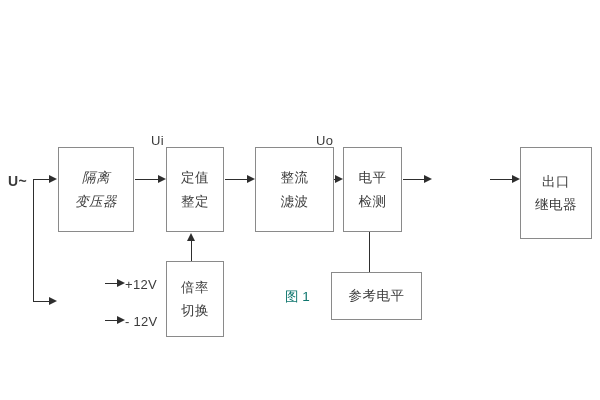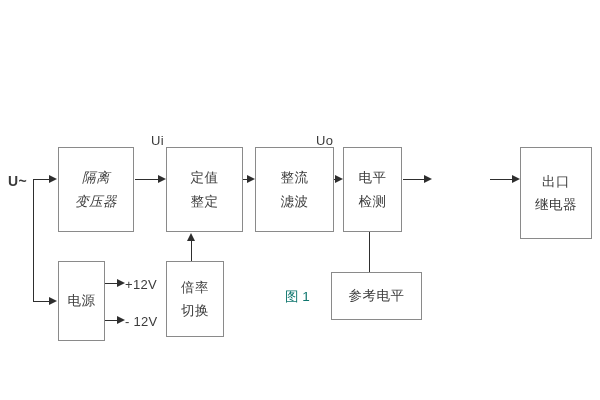--- a/index.html
+++ b/index.html
@@ -140,44 +140,41 @@
   <div class="arrow-right" style="left:117px; top:278.5px;"></div>
 
   <div class="wire-h" style="left:105px; top:320px; width:14px;"></div>
   <div class="arrow-right" style="left:117px; top:315.5px;"></div>
 
   <div class="block" style="left:58px; top:147px; width:76px; height:85px;font-style:italic;">
     <span class="line">隔离</span>
     <span class="line">变压器</span>
   </div>
 
-  <div class="block" style="left:166px; top:147px; width:77px; height:85px;">
+  <div class="block" style="left:166px; top:147px; width:58px; height:85px;">
     <span class="line">定值</span>
     <span class="line">整定</span>
   </div>
 
   <div class="block" style="left:255px; top:147px; width:79px; height:85px;">
     <span class="line">整流</span>
     <span class="line">滤波</span>
   </div>
 
   <div class="block" style="left:343px; top:147px; width:59px; height:85px;">
     <span class="line">电平</span>
     <span class="line">检测</span>
   </div>
 
 
   <div class="block" style="left:520px; top:147px; width:72px; height:92px;">
     <span class="line">出口</span>
     <span class="line">继电器</span>
   </div>
 
-  <div class="block" style="left:58px; top:261px; width:47px; height:80px;">
-    <span class="line">电源</span>
-  </div>
 
   <div class="block" style="left:166px; top:261px; width:58px; height:76px;">
     <span class="line">倍率</span>
     <span class="line">切换</span>
   </div>
 
   <div class="block" style="left:331px; top:272px; width:91px; height:48px;">
     <span class="line">参考电平</span>
   </div>
 

